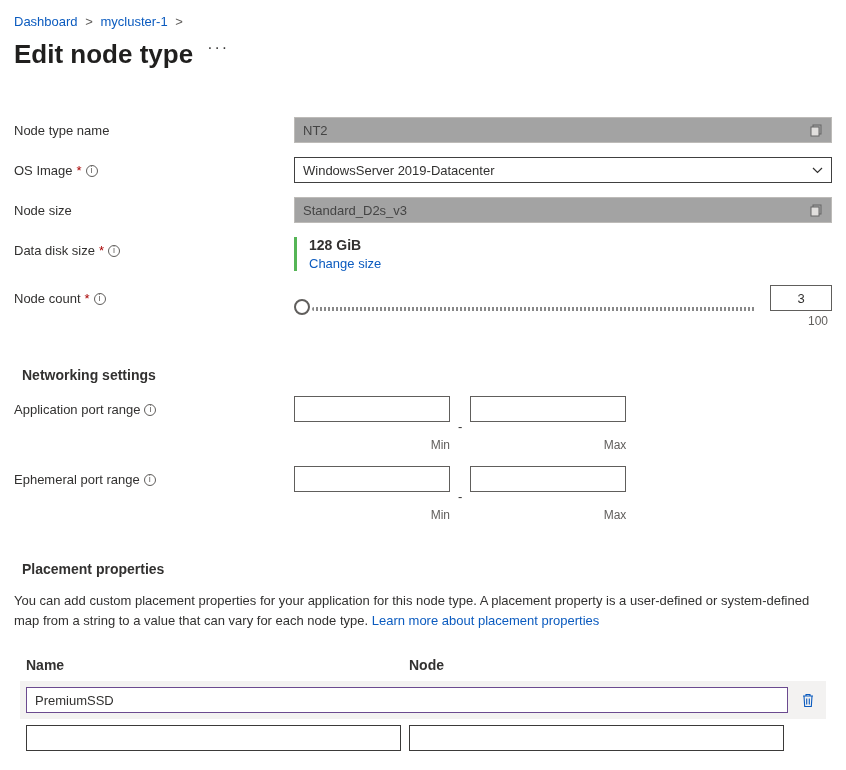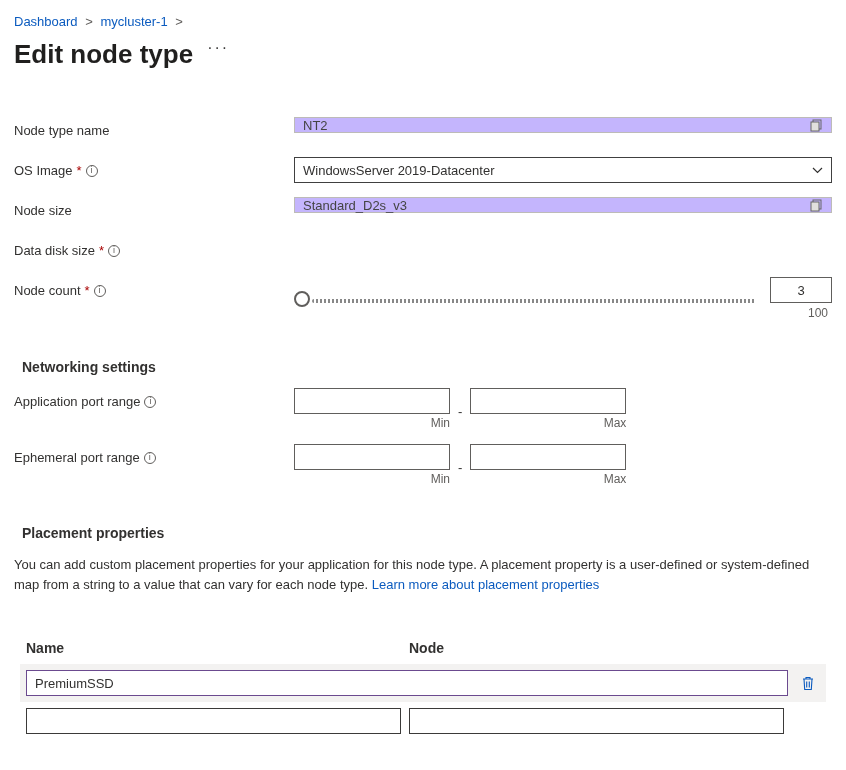--- a/index.html
+++ b/index.html
@@ -22,21 +22,21 @@
     .form-label { width: 280px; padding-top: 6px; font-size: 13px; color: #323130; display: flex; align-items: center; gap: 4px; }
     .req { color: #a80000; }
     .info-icon {
       width: 12px; height: 12px; border: 1px solid #605e5c; border-radius: 50%;
       display: inline-flex; align-items: center; justify-content: center;
       font-size: 9px; color: #605e5c; font-style: normal; line-height: 1;
       cursor: default;
     }
     .form-control { flex: 1; display: flex; align-items: center; }
     .readonly-field {
-      flex: 1; height: 16px; background: #c4b5fd; border: 1px solid #bdbbb8;
+      flex: 1; height: 26px; background: #a3a3a3; border: 1px solid #bdbbb8;
       padding: 7px 8px; display: flex; align-items: center; justify-content: space-between;
       color: #444; font-size: 13px;
     }
     .copy-icon { color: #666; cursor: pointer; }
     .dropdown {
       flex: 1; height: 26px; background: #fff; border: 1px solid #404040;
       padding: 0 8px; display: flex; align-items: center; justify-content: space-between;
       color: #323130; cursor: pointer;
     }
     .chevron-down { font-size: 11px; color: #323130; }
@@ -56,27 +56,27 @@
       cursor: pointer;
     }
     .count-col { display: flex; flex-direction: column; align-items: flex-end; gap: 3px; }
     .count-input {
       width: 62px; height: 26px; border: 1px solid #605e5c; text-align: center;
       font-size: 13px; padding: 0 5px; color: #323130;
     }
     .count-max { font-size: 12px; color: #605e5c; padding-right: 4px; }
     .section-title { font-weight: 600; font-size: 14px; margin-top: 32px; margin-bottom: 6px; padding-left: 8px; }
     .port-input { width: 156px; height: 26px; border: 1px solid #605e5c; padding: 0 6px; }
-    .port-pair { display: flex; flex-direction: column; gap: 2px; }
+    .port-pair { display: flex; flex-direction: column; gap: 16px; }
     .port-lab { font-size: 12px; color: #605e5c; text-align: right; }
     .port-sep { margin: 0 8px; padding-top: 4px; }
     .placement-text { font-size: 13px; color: #323130; line-height: 20px; margin-top: 8px; }
     .placement-text a { color: #0b5bbf; text-decoration: none; }
     .table-wrap { margin-top: 20px; padding: 0 6px 0 6px;}
-    .table-header { display: flex; gap: 6px; padding: 6px 6px 8px 6px; font-weight: 600; font-size: 14px; margin-top: 19px; }
+    .table-header { display: flex; gap: 6px; padding: 6px 6px 8px 6px; font-weight: 600; font-size: 14px; }
     .col-name { flex: 1; }
     .col-value { flex: 1; }
     .col-del { width: 28px; }
     .table-row {
       display: flex; gap: 8px; align-items: center; padding: 6px;
     }
     .table-row.filled { background: #f3f2f1; }
     .kv-input {
       flex: 1; height: 26px; border: 1px solid #3b3a39; padding: 0 8px;
       font-size: 13px; color: #323130; background: #fff;
@@ -155,20 +155,26 @@
         </span>
       </div>
     </div>
   </div>
 
   <div class="form-row">
     <div class="form-label">
       <span>Data disk size</span>
       <span class="req">*</span>
       <span class="info-icon">i</span>
+    </div>
+    <div class="form-control">
+      <div class="disk-block">
+        <div class="disk-value">128 GiB</div>
+        <div class="disk-link">Change size</div>
+      </div>
     </div>
   </div>
 
   <div class="form-row">
     <div class="form-label">
       <span>Node count</span>
       <span class="req">*</span>
       <span class="info-icon">i</span>
     </div>
     <div class="form-control">

